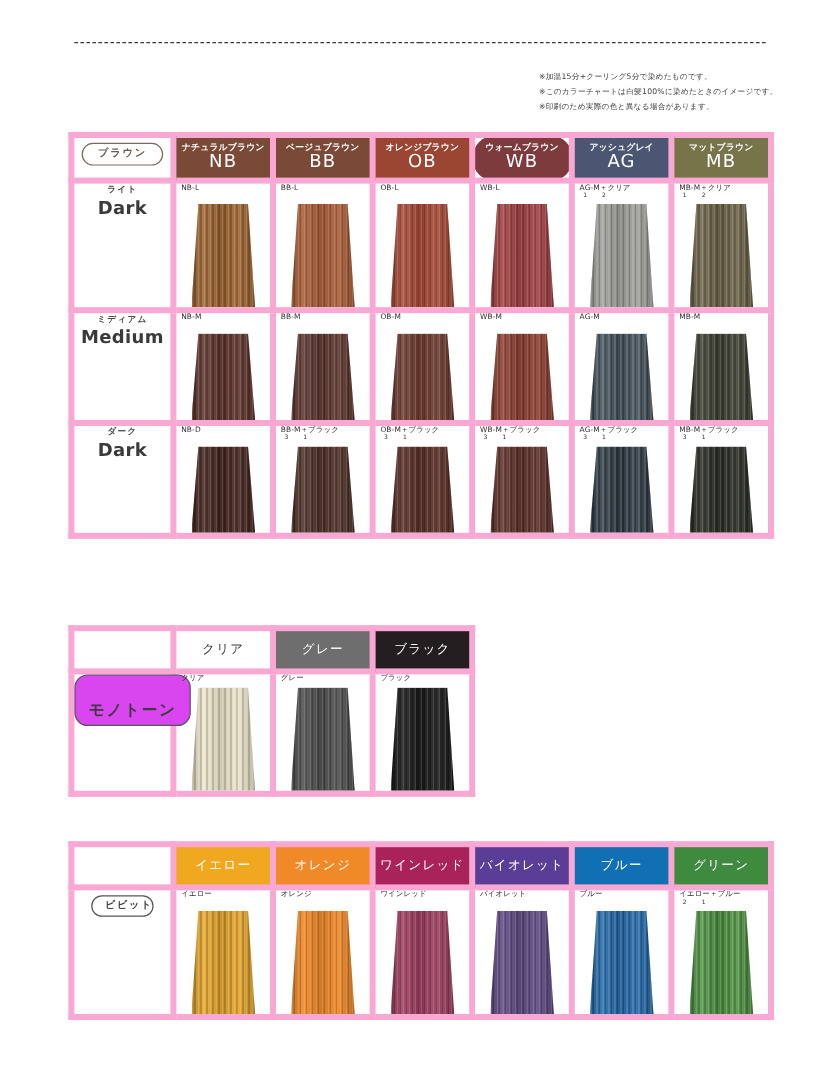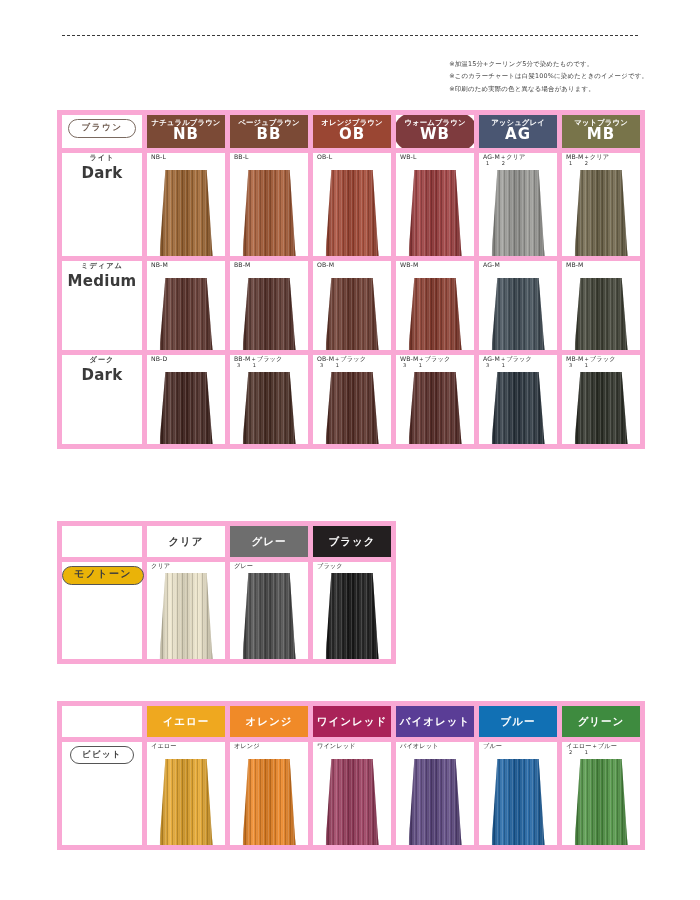--- a/index.html
+++ b/index.html
@@ -79,21 +79,21 @@
     display:block;
     font-size:7.4px;
     font-weight:bold;
     line-height:1.25;
     letter-spacing:0.1px;
     margin-top:3px;
   }
   .hdr .code{
     display:block;
     font-size:15px;
-    font-weight:bold;
+    font-weight:normal;
     line-height:1.15;
     letter-spacing:1px;
     margin-top:-1px;
   }
   .hdr-corner{
     background:#fff;
     text-align:center;
     vertical-align:middle;
   }
   .cat-pill{
@@ -203,42 +203,42 @@
   #mono-chart .col-label{width:85px;}
   #mono-chart .col-swatch{width:83px;}
   #mono-chart .hdr{height:36px;vertical-align:middle;}
   #mono-chart .hdr .code{
     font-size:10.5px;letter-spacing:1px;margin-top:0;
   }
   .pill-mono{
     display:inline-block;
     border:1.1px solid #555;
     border-radius:11px;
-    padding:0 11px 3px 11px;
-    font-size:10px;
+    padding:20px 11px 3px 11px;
+    font-size:13px;
     font-weight:bold;
     letter-spacing:1.4px;
     color:#3d3d3d;
-    background:#eab308;
+    background:#d946ef;
     white-space:nowrap;
   }
 
   
   #vivid-chart{left:57px;top:701px;width:586px;}
   #vivid-chart .col-label{width:85px;}
   #vivid-chart .col-swatch{width:83px;}
   #vivid-chart .hdr{height:36px;vertical-align:middle;}
   #vivid-chart .hdr .code{
     font-size:10.5px;letter-spacing:1px;margin-top:0;
   }
   .pill-vivid{
     display:inline-block;
     border:1.1px solid #555;
     border-radius:11px;
-    padding:2px 11px 3px 11px;
+    padding:2px 0 3px 11px;
     font-size:8.4px;
     font-weight:bold;
     letter-spacing:1.4px;
     color:#3d3d3d;
     background:#fff;
     white-space:nowrap;
   }
   .blank-cell{background:#fff;}
 </style>
 </head>

